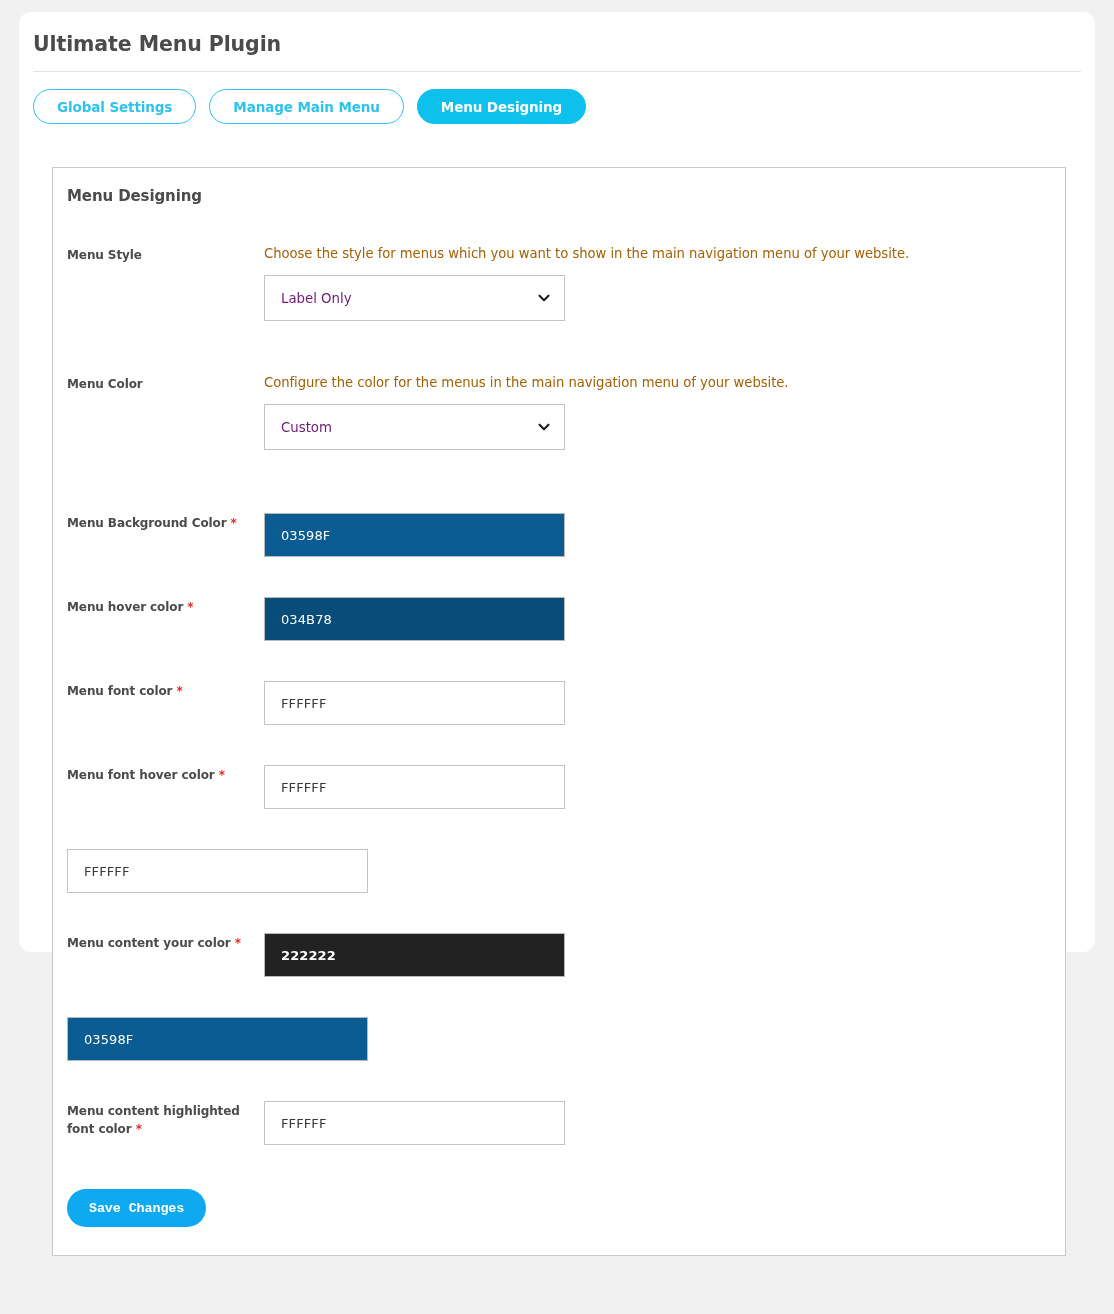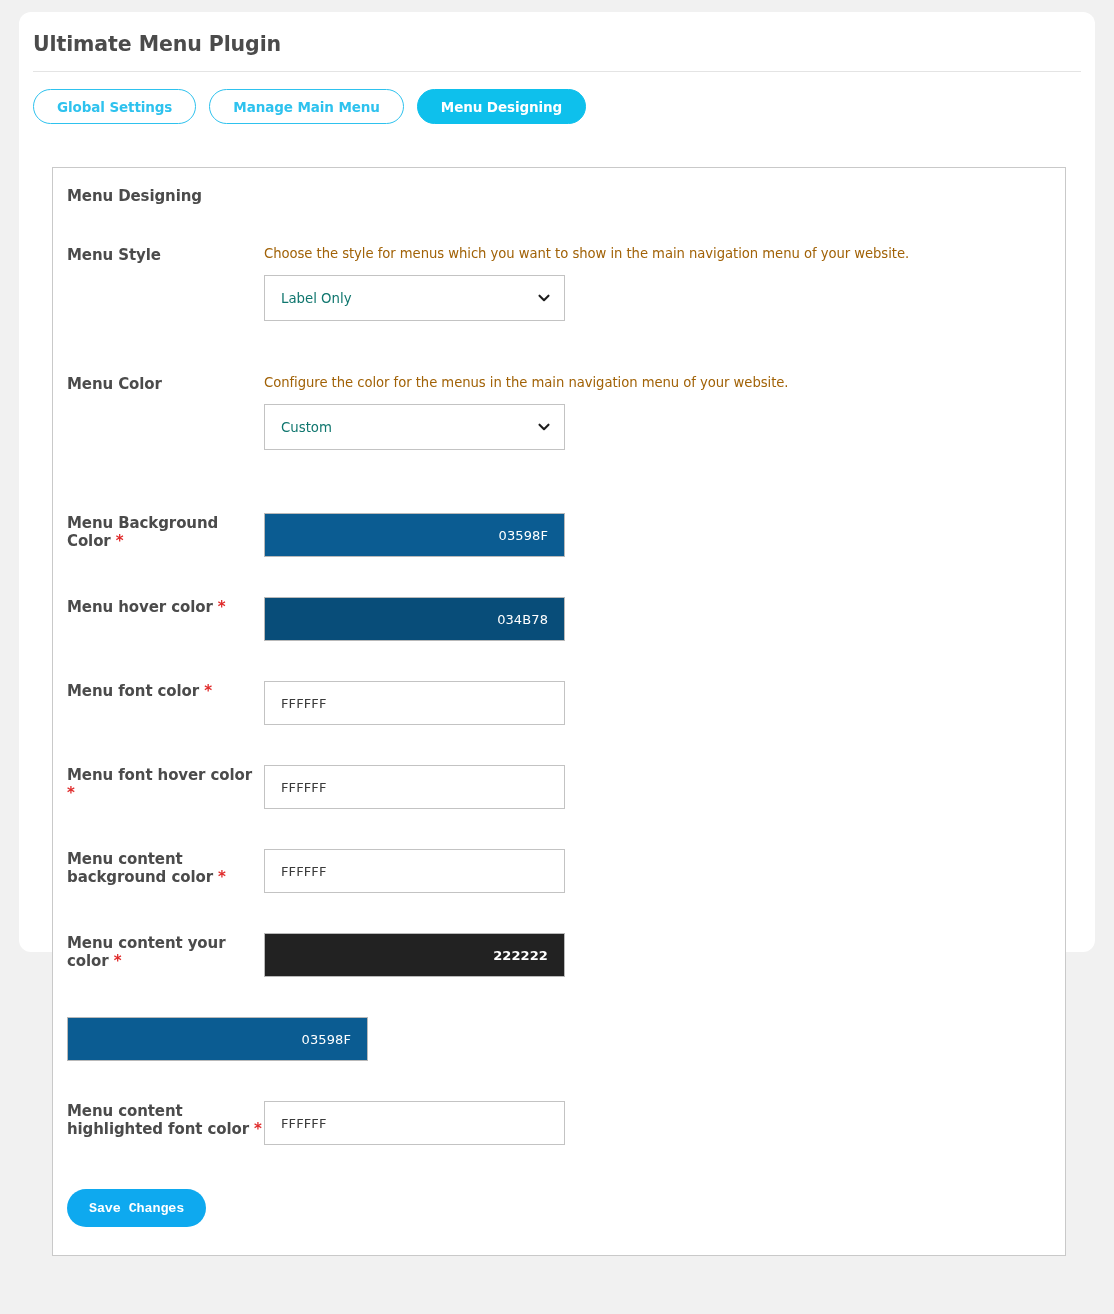--- a/index.html
+++ b/index.html
@@ -96,21 +96,21 @@
 
   .row {
     display: flex;
     align-items: flex-start;
     padding-left: 14px;
   }
 
   .label-col {
     width: 197px;
     flex: 0 0 197px;
-    font-size: 15px;
+    font-size: 12px;
     font-weight: bold;
     color: #4b4b4b;
     line-height: 17.5px;
     letter-spacing: -0.1px;
     padding-top: 2px;
   }
   .req {
     color: #e02b2b;
     font-weight: bold;
   }
@@ -134,21 +134,21 @@
     height: 46px;
   }
   select.ctl {
     appearance: none;
     -webkit-appearance: none;
     -moz-appearance: none;
     width: 301px;
     height: 46px;
     border: 1px solid #c3c3c3;
     background: #ffffff;
-    color: #0f766e;
+    color: #701a75;
     font-size: 13.3px;
     font-family: "DejaVu Sans", "Liberation Sans", sans-serif;
     padding: 0 30px 0 16px;
     border-radius: 0;
     cursor: pointer;
     outline: none;
   }
   .chev {
     position: absolute;
     right: 15px;
@@ -173,21 +173,20 @@
     padding: 0 16px;
     font-size: 13px;
     font-family: "DejaVu Sans", "Liberation Sans", sans-serif;
     cursor: text;
     letter-spacing: 0.1px;
   }
   .color-input.filled {
     border-color: #b9b9b9;
     color: #ffffff;
     font-weight: normal;
-    justify-content: flex-end;
   }
   .color-input.plain {
     background: #ffffff;
     color: #3a3a3a;
   }
 
   
   .r-style   { margin-top: 40px; }
   .r-color   { margin-top: 53px; }
   .r-sw1     { margin-top: 63px; }
@@ -319,24 +318,20 @@
           <span class="req">*</span>
         </div>
         <div class="field-col">
           <div class="color-input plain" style="background: rgb(255, 255, 255); color: rgb(58, 58, 58);">
             <span>FFFFFF</span>
           </div>
         </div>
       </div>
 
       <div class="row r-sw">
-        <div class="label-col">
-          <span>Menu content background color</span>
-          <span class="req">*</span>
-        </div>
         <div class="field-col">
           <div class="color-input plain" style="background: rgb(255, 255, 255); color: rgb(58, 58, 58);">
             <span>FFFFFF</span>
           </div>
         </div>
       </div>
 
       <div class="row r-sw">
         <div class="label-col">
           <span>Menu content your color</span>

